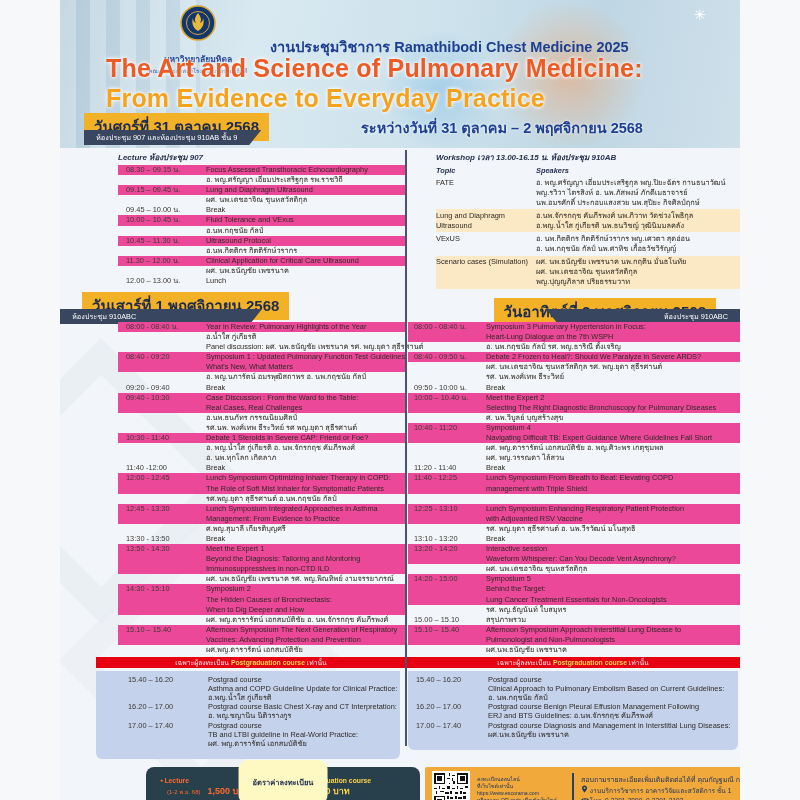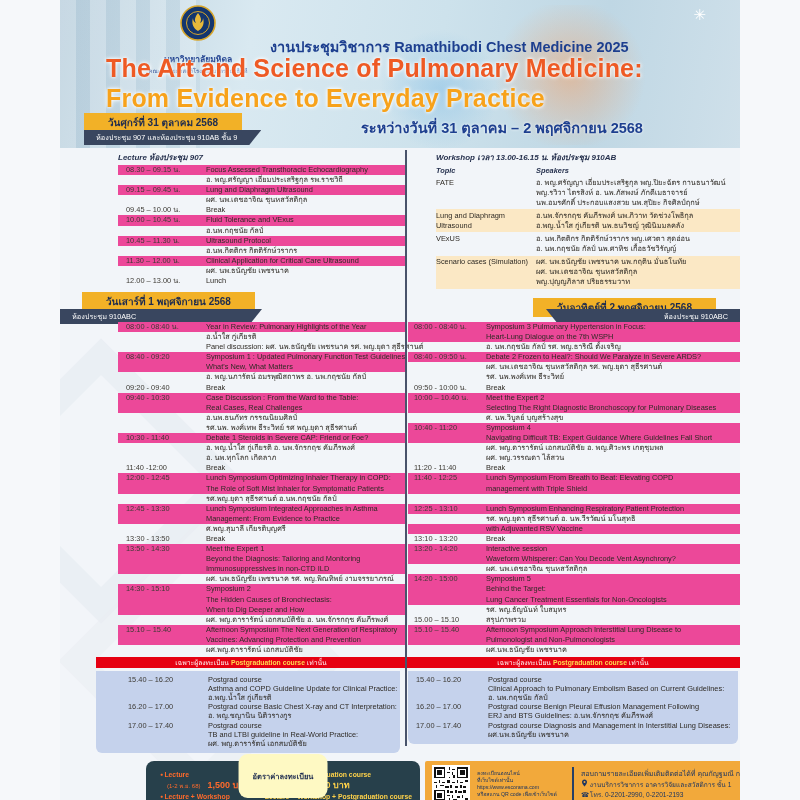--- a/index.html
+++ b/index.html
@@ -28,22 +28,22 @@
   .event-line{position:absolute;left:210px;right:6px;top:35px;text-align:left;
     font-size:14.5px;font-weight:bold;color:#1d3f8f}
   .title{position:absolute;left:46px;right:0;text-align:left;font-weight:800;letter-spacing:.2px;
     text-shadow:0 0 3px #fff,0 0 5px #fff}
   .t1{top:54px;font-size:25px;color:#ee5a24}
   .t2{top:84px;font-size:25px;color:#f7a21b}
   .date-range{position:absolute;left:210px;right:6px;top:116px;text-align:center;
     font-size:14.5px;font-weight:bold;color:#1d3f8f;text-shadow:0 0 3px #fff}
 
   
-  .day-badge{background:#F2B127;color:#1d2b4f;font-weight:bold;font-size:10px;
-    padding:2px 24px;display:inline-block;white-space:nowrap}
+  .day-badge{background:#F2B127;color:#1d2b4f;font-weight:bold;font-size:15px;
+    padding:2px 10px;display:inline-block;white-space:nowrap}
   .room-strip{background:#39465f;color:#fff;font-size:7.3px;padding:2px 12px;white-space:nowrap}
   .fb{position:absolute;left:24px;top:113px;z-index:3}
   .fs{position:absolute;left:24px;top:130px;z-index:3;padding-right:24px;
     clip-path:polygon(0 0,100% 0,calc(100% - 12px) 100%,0 100%)}
 
   
   .fri{display:flex;height:142px}
   .fcol-l{width:346px}
   .fcol-r{width:334px}
   .col-heading{margin:4px 0 2px 58px;font-size:8px;font-weight:bold;font-style:italic;
@@ -81,21 +81,21 @@
   .main{display:flex}
   .dcol-l{width:346px}
   .dcol-r{width:334px}
   .dcol-r .ln{margin-left:2px}
   .dcol-r .ln .tm{width:72px;padding-left:6px}
 
   .redbar{height:11px;line-height:11px;background:#E60012;color:#fff;text-align:center;
     font-size:6.8px;margin:2px 0 3px;white-space:nowrap;overflow:hidden}
   .dcol-l .redbar{margin-left:36px}
   .redbar b{color:#ffd94f}
-  .pgbox{background:#C5D2EC;border-radius:0 0 6px 6px;padding:4px 0 5px}
+  .pgbox{background:#C5D2EC;border-radius:0 0 6px 6px;padding:4px 0 11px}
   .dcol-l .pgbox{margin:0 6px 0 36px}
   .dcol-r .pgbox{margin:0 2px}
   .pgbox .ln{height:9.1px;line-height:9.1px;margin-left:24px}
   .dcol-r .pgbox .ln{margin-left:2px}
 
   
   .footer{display:flex;margin-top:8px;height:47px}
   .fee{position:relative;margin-left:86px;width:274px;background:#27404B;border-radius:8px;flex:none}
   .fee-btn{position:absolute;top:-7px;left:50%;transform:translateX(-50%);background:#fef9c3;
     color:#1d2b4f;font-size:7.5px;font-weight:bold;padding:16px 14px;border-radius:9px;white-space:nowrap}
@@ -495,27 +495,27 @@
             <span class="tm"></span>
             <span class="tx">management with Triple Shield</span>
           </div>
           <div class="ln">
             <span class="tm"></span>
           </div>
           <div class="ln hl">
             <span class="tm">12:25 - 13:10</span>
             <span class="tx">Lunch Symposium Enhancing Respiratory Patient Protection</span>
           </div>
+          <div class="ln hl">
+            <span class="tm"></span>
+            <span class="tx">with Adjuvanted RSV Vaccine</span>
+          </div>
           <div class="ln">
             <span class="tm"></span>
             <span class="tx">รศ. พญ.ยุดา สุธีรศานต์ อ. นพ.วีรวัฒน์ มโนสุทธิ</span>
-          </div>
-          <div class="ln hl">
-            <span class="tm"></span>
-            <span class="tx">with Adjuvanted RSV Vaccine</span>
           </div>
           <div class="ln">
             <span class="tm">13:10 - 13:20</span>
             <span class="tx">Break</span>
           </div>
           <div class="ln hl">
             <span class="tm">13:20 - 14:20</span>
             <span class="tx">Interactive session</span>
           </div>
           <div class="ln hl">

